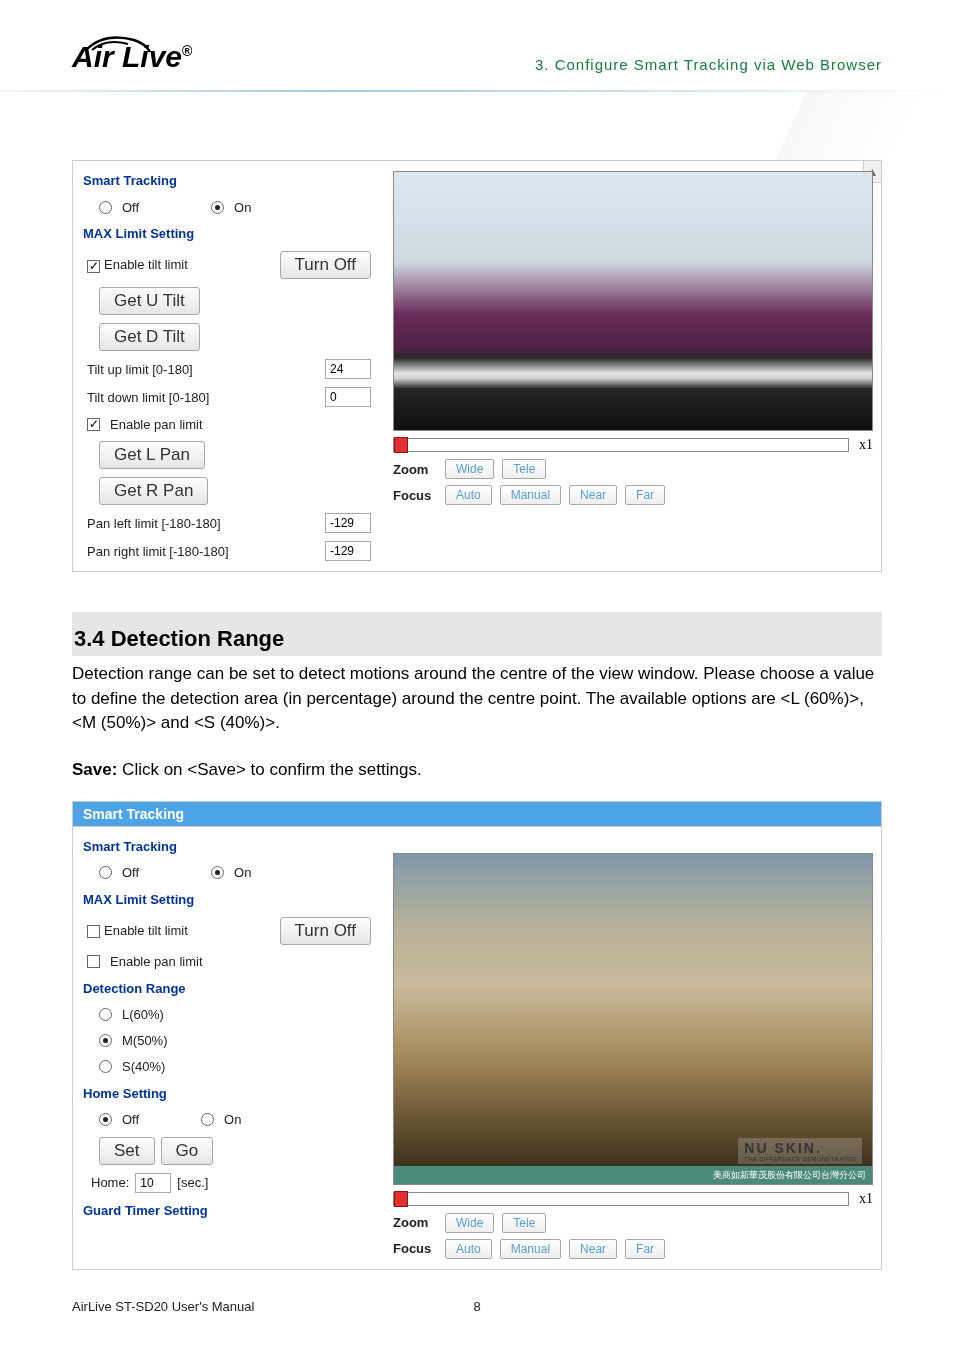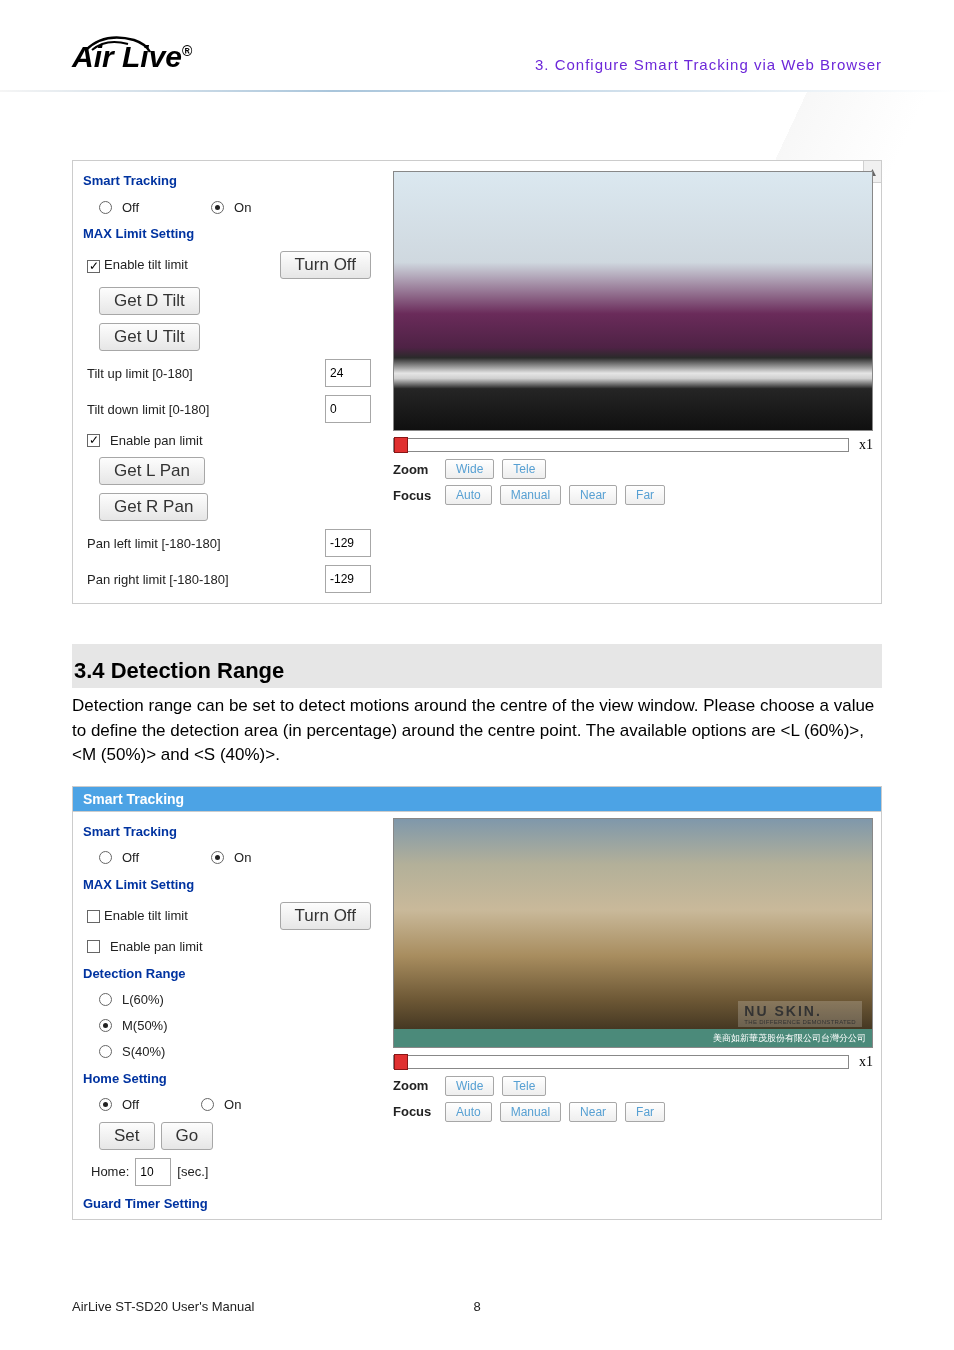--- a/index.html
+++ b/index.html
@@ -28,21 +28,21 @@
   .logo-swoosh {
     position: absolute;
     left: 84px;
     top: 30px;
   }
   .header-text {
     position: absolute;
     right: 72px;
     top: 56px;
     font-size: 15px;
-    color: #6d28d9;
+    color: #15803d;
     letter-spacing: 1px;
   }
   .header-line {
     position: absolute;
     left: 0;
     right: 0;
     top: 90px;
     height: 2px;
     background: linear-gradient(to right, #f5f5f5 0%, #a9c5db 35%, #fff 100%);
   }
@@ -112,33 +112,33 @@
     border-radius:3px;
     font-size:17px;
     color:#333;
   }
   .tinput {
     border:1px solid #a7a7a7;
     background:#fff;
     padding:2px 4px;
     font-size:12px;
     width:46px;
-    height:28px;
+    height:20px;
   }
 
   .video {
     margin: 4px 8px 0 4px;
     height: 260px;
     background: linear-gradient(#dbe8f0 0%, #cfd8df 35%, #6a2b5a 55%, #4e2245 68%, #2a2a2a 72%, #e5e5e5 78%, #d0d0d0 80%, #252525 84%, #101010 100%);
     position: relative;
     border:1px solid #888;
   }
   .video2 {
-    margin: 0 8px 0 4px;
-    height: 230px;
+    margin: 20px 8px 0 4px;
+    height: 332px;
     background: linear-gradient(#7f98ab 0%, #b3b099 20%, #c9b99a 40%, #a88d5f 60%, #6b5634 80%, #2c2418 100%);
     position: relative;
     border:1px solid #888;
   }
   .zoom-slider {
     margin: 6px 8px 0 4px;
     display:flex;align-items:center;gap:0;
   }
   .zoom-slider .track { flex:1;height:14px;border:1px solid #888;background:#fff;position:relative; }
   .zoom-slider .thumb { position:absolute;left:0;top:-2px;width:14px;height:16px;background:#e03030;border:1px solid #8a1515; }
@@ -221,24 +221,24 @@
         <span style="width:60px"></span>
         <span class="radio-dot on"></span>
           <span>On</span>
       </div>
       <div class="section-hdr">MAX Limit Setting</div>
       <div class="row" style="padding-left:14px;justify-content:space-between;padding-right:18px;">
         <span><span class="cb on"></span><span>Enable tilt limit</span></span>
         <span class="btn">Turn Off</span>
       </div>
       <div class="row indent">
+          <span class="btn">Get U Tilt</span>
+        </div>
+      <div class="row indent">
           <span class="btn">Get D Tilt</span>
-        </div>
-      <div class="row indent">
-          <span class="btn">Get U Tilt</span>
         </div>
       <div class="row" style="justify-content:space-between;padding-right:18px;">
         <span>Tilt up limit [0-180]</span>
         <input class="tinput" value="24" style="">
       </div>
       <div class="row" style="justify-content:space-between;padding-right:18px;gap:40px;">
         <span>Tilt down limit [0-180]</span>
         <input class="tinput" value="0" style="">
       </div>
       <div class="row" style="padding-left:14px;">
@@ -278,20 +278,23 @@
         <span class="cbtn">Auto</span>
         <span class="cbtn">Manual</span>
         <span class="cbtn">Near</span>
         <span class="cbtn">Far</span>
       </div>
     </div>
   </div>
 
   <div class="h2bar">3.4 Detection Range</div>
   <div class="body-text">Detection range can be set to detect motions around the centre of the view window. Please choose a value to define the detection area (in percentage) around the centre point. The available options are &lt;L (60%)&gt;, &lt;M (50%)&gt; and &lt;S (40%)&gt;.</div>
+  <div class="body-text spaced">
+    <b>Save:</b><span> Click on &lt;Save&gt; to confirm the settings.</span>
+  </div>
 
   <div class="tab-wrap">
     <div class="tab-bar">Smart Tracking</div>
     <div class="panel" style="margin-top:0;width:810px;">
       <div class="panel-left">
         <div class="section-hdr">Smart Tracking</div>
         <div class="row indent">
           <span class="radio-dot"></span>
             <span>Off</span>
           <span style="width:60px"></span>

